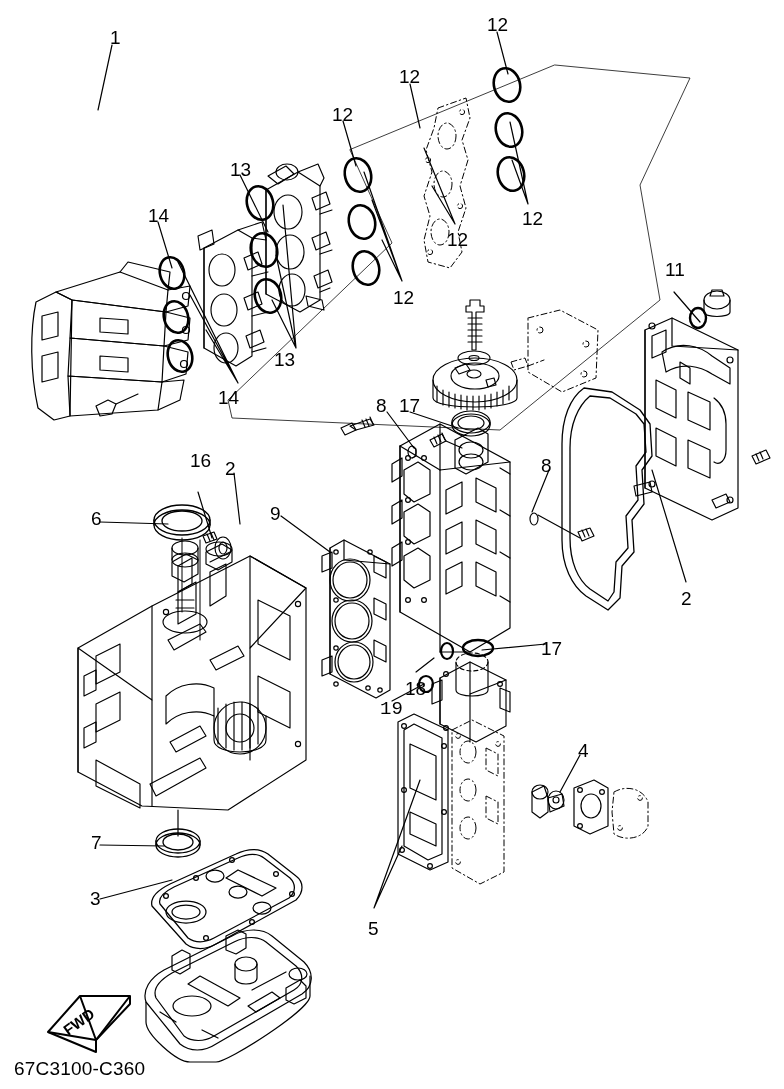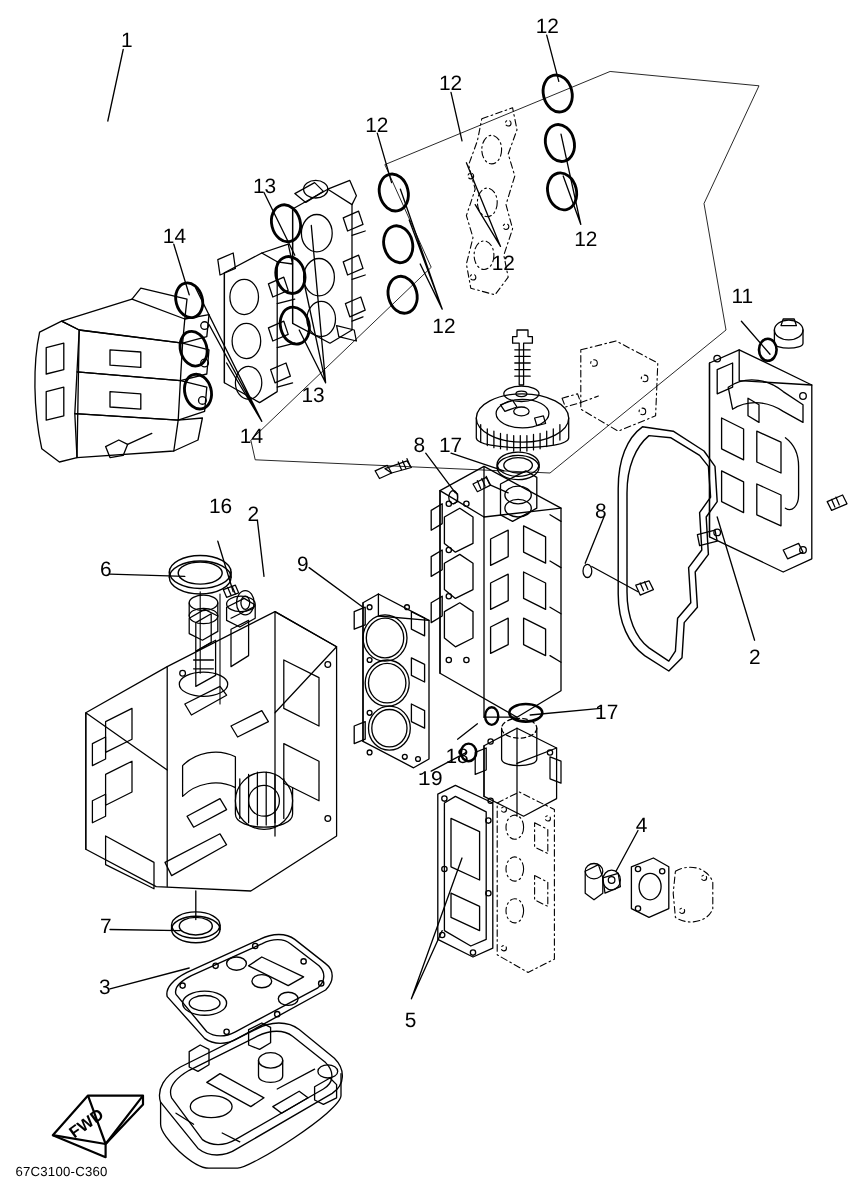--- a/index.html
+++ b/index.html
@@ -7,21 +7,21 @@
        font-family:"Liberation Sans",sans-serif;color:#000;}
   #stage{position:absolute;left:0;top:0;width:784px;height:1089px;}
   svg{position:absolute;left:0;top:0;}
   .callout{position:absolute;font-size:19px;font-weight:400;line-height:1;
            font-family:"Liberation Sans",sans-serif;color:#000;white-space:nowrap;}
   .kitbox{position:absolute;border:2px solid #000;background:#fff;
           box-sizing:border-box;padding:5px 8px;}
   .kitbox .inner{border:1px solid #000;padding:5px 9px;text-align:center;}
   .kitline{font-family:"Liberation Mono","DejaVu Sans Mono",monospace;
            font-size:12.5px;font-weight:700;letter-spacing:.5px;line-height:17px;}
-  .partno{position:absolute;font-size:12px;letter-spacing:.2px;
+  .partno{position:absolute;font-size:19px;letter-spacing:.2px;
           font-family:"Liberation Sans",sans-serif;}
   .fwdtxt{font-size:15px;font-weight:700;font-family:"Liberation Sans",sans-serif;}
 </style>
 </head>
 <body>
 
 <div id="stage">
 
   <svg width="784" height="1089" viewBox="0 0 784 1089">
     <g fill="none" stroke="#000" stroke-width="1.1" stroke-linejoin="round" stroke-linecap="round">

